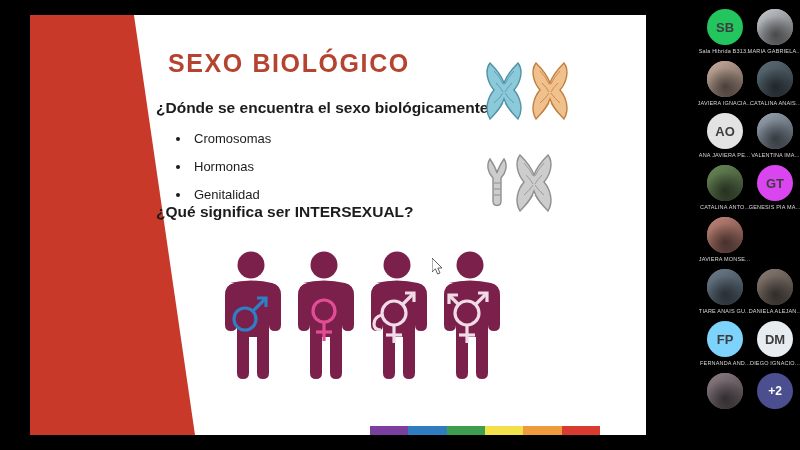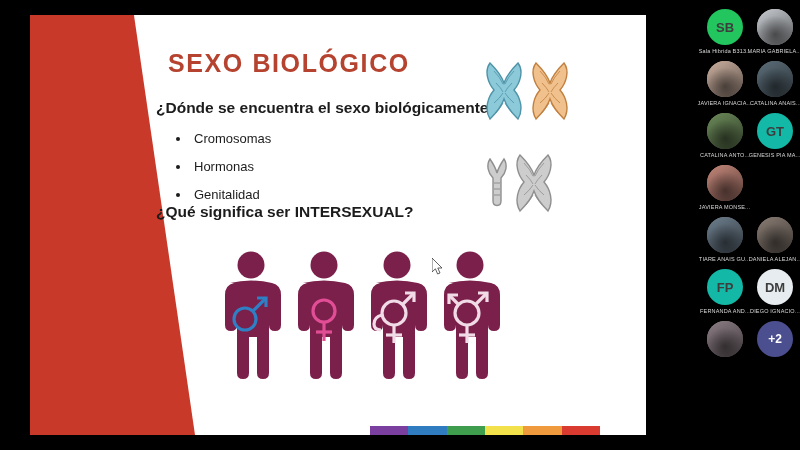--- a/index.html
+++ b/index.html
@@ -247,27 +247,39 @@
         </div>
         <div class="tile">
           <div class="av photo" style="background: rgb(93, 111, 122);">
             <div class="ph" style="background: radial-gradient(circle at 50% 70%, rgba(0, 0, 0, 0.45), transparent 60%), linear-gradient(150deg, rgb(93, 111, 122) 0%, rgba(0, 0, 0, 0.55) 100%);"></div>
           </div>
           <div class="pname">CATALINA ANAIS...</div>
         </div>
       </div>
       <div class="rail-row">
         <div class="tile">
+          <div class="av" style="background: rgb(227, 227, 227);">AO</div>
+          <div class="pname">ANA JAVIERA PE...</div>
+        </div>
+        <div class="tile">
+          <div class="av photo" style="background: rgb(154, 166, 181);">
+            <div class="ph" style="background: radial-gradient(circle at 50% 70%, rgba(0, 0, 0, 0.45), transparent 60%), linear-gradient(150deg, rgb(154, 166, 181) 0%, rgba(0, 0, 0, 0.55) 100%);"></div>
+          </div>
+          <div class="pname">VALENTINA IMA...</div>
+        </div>
+      </div>
+      <div class="rail-row">
+        <div class="tile">
           <div class="av photo" style="background: rgb(108, 138, 90);">
             <div class="ph" style="background: radial-gradient(circle at 50% 70%, rgba(0, 0, 0, 0.45), transparent 60%), linear-gradient(150deg, rgb(108, 138, 90) 0%, rgba(0, 0, 0, 0.55) 100%);"></div>
           </div>
           <div class="pname">CATALINA ANTO...</div>
         </div>
         <div class="tile">
-          <div class="av" style="background: #14b8a6;">GT</div>
+          <div class="av" style="background: #d946ef;">GT</div>
           <div class="pname">GENESIS PIA MA...</div>
         </div>
       </div>
       <div class="rail-row">
         <div class="tile">
           <div class="av photo" style="background: rgb(196, 135, 122);">
             <div class="ph" style="background: radial-gradient(circle at 50% 70%, rgba(0, 0, 0, 0.45), transparent 60%), linear-gradient(150deg, rgb(196, 135, 122) 0%, rgba(0, 0, 0, 0.55) 100%);"></div>
           </div>
           <div class="pname">JAVIERA MONSE...</div>
         </div>
@@ -281,21 +293,21 @@
         </div>
         <div class="tile">
           <div class="av photo" style="background: rgb(138, 125, 116);">
             <div class="ph" style="background: radial-gradient(circle at 50% 70%, rgba(0, 0, 0, 0.45), transparent 60%), linear-gradient(150deg, rgb(138, 125, 116) 0%, rgba(0, 0, 0, 0.55) 100%);"></div>
           </div>
           <div class="pname">DANIELA ALEJAN...</div>
         </div>
       </div>
       <div class="rail-row">
         <div class="tile">
-          <div class="av" style="background: #14b8a6;">FP</div>
+          <div class="av" style="background: #7dd3fc;">FP</div>
           <div class="pname">FERNANDA AND...</div>
         </div>
         <div class="tile">
           <div class="av" style="background: rgb(230, 236, 239);">DM</div>
           <div class="pname">DIEGO IGNACIO...</div>
         </div>
       </div>
       <div class="rail-row">
         <div class="tile">
           <div class="av photo" style="background: rgb(141, 127, 134);">

